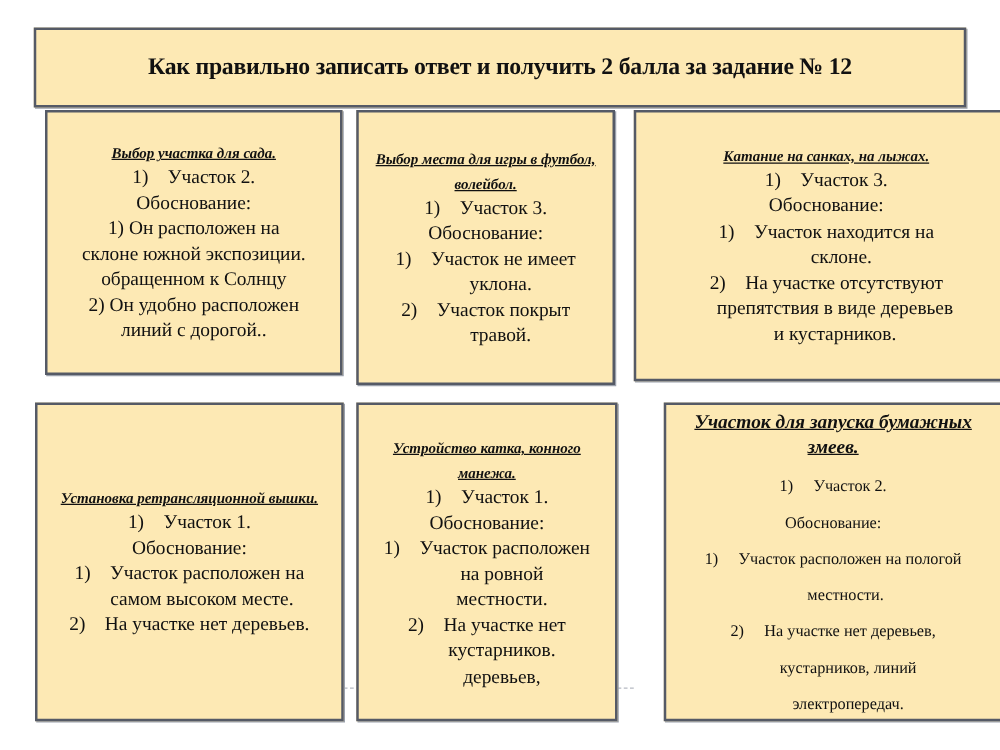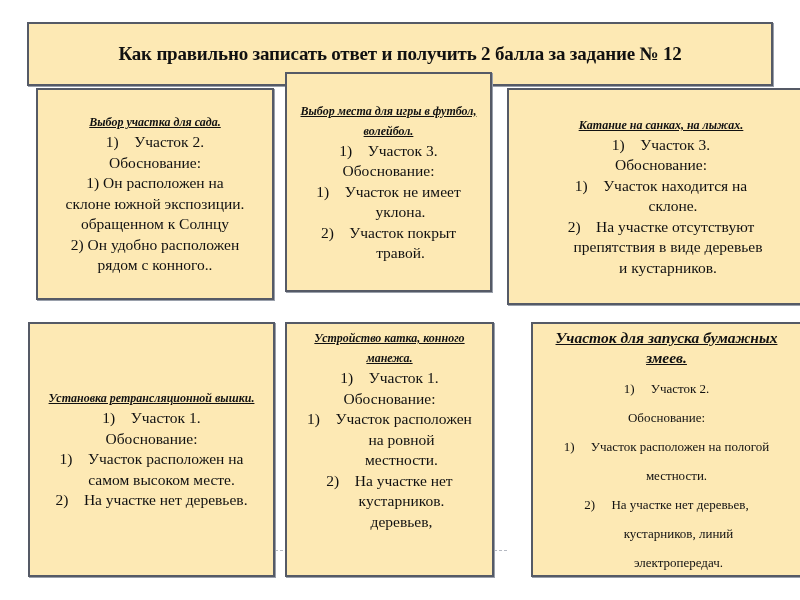--- a/index.html
+++ b/index.html
@@ -26,24 +26,24 @@
 </div>
 
 <div class="box card" style="left:36px; top:88px; width:238px; height:212px;">
   <div class="heading">Выбор участка для сада.</div>
   <div class="line" style="white-space:pre;">1)    Участок 2.</div>
   <div class="line">Обоснование:</div>
   <div class="line">1) Он расположен на</div>
   <div class="line">склоне южной экспозиции.</div>
   <div class="line">обращенном к Солнцу</div>
   <div class="line">2) Он удобно расположен</div>
-  <div class="line">рядом с конного..</div>
+  <div class="line">линий с дорогой..</div>
 </div>
 
-<div class="box card" style="left:285px; top:72px; width:207px; height:220px;">
+<div class="box card" style="left:285px; top:88px; width:207px; height:220px;">
   <div class="heading" style="padding:0 4px;">Выбор места для игры в футбол, волейбол.</div>
   <div class="line" style="white-space:pre;">1)    Участок 3.</div>
   <div class="line">Обоснование:</div>
   <div class="line" style="white-space:pre;">1)    Участок не имеет</div>
   <div class="line" style="padding-left:24px;">уклона.</div>
   <div class="line" style="white-space:pre;">2)    Участок покрыт</div>
   <div class="line" style="padding-left:24px;">травой.</div>
 </div>
 
 <div class="box card" style="left:507px; top:88px; width:308px; height:217px;">
@@ -59,21 +59,21 @@
 
 <div class="box card" style="left:28px; top:322px; width:247px; height:255px;">
   <div class="heading" style="padding:0 4px;">Установка ретрансляционной вышки.</div>
   <div class="line" style="white-space:pre;">1)    Участок 1.</div>
   <div class="line">Обоснование:</div>
   <div class="line" style="white-space:pre;">1)    Участок расположен на</div>
   <div class="line" style="padding-left:20px;">самом высоком месте.</div>
   <div class="line" style="white-space:pre;">2)    На участке нет деревьев.</div>
 </div>
 
-<div class="box card" style="left:285px; top:322px; width:209px; height:255px; justify-content:flex-start; padding-top:4px;">
+<div class="box card" style="left:285px; top:322px; width:209px; height:255px; justify-content:flex-start; padding-top:24px;">
   <div class="heading" style="padding:0 12px;">Устройство катка, конного манежа.</div>
   <div class="line" style="white-space:pre;">1)    Участок 1.</div>
   <div class="line">Обоснование:</div>
   <div class="line" style="white-space:pre;">1)    Участок расположен</div>
   <div class="line" style="padding-left:24px;">на ровной</div>
   <div class="line" style="padding-left:24px;">местности.</div>
   <div class="line" style="white-space:pre;">2)    На участке нет</div>
   <div class="line" style="padding-left:24px;">кустарников.</div>
   <div class="line" style="padding-left:24px;">деревьев,</div>
 </div>

